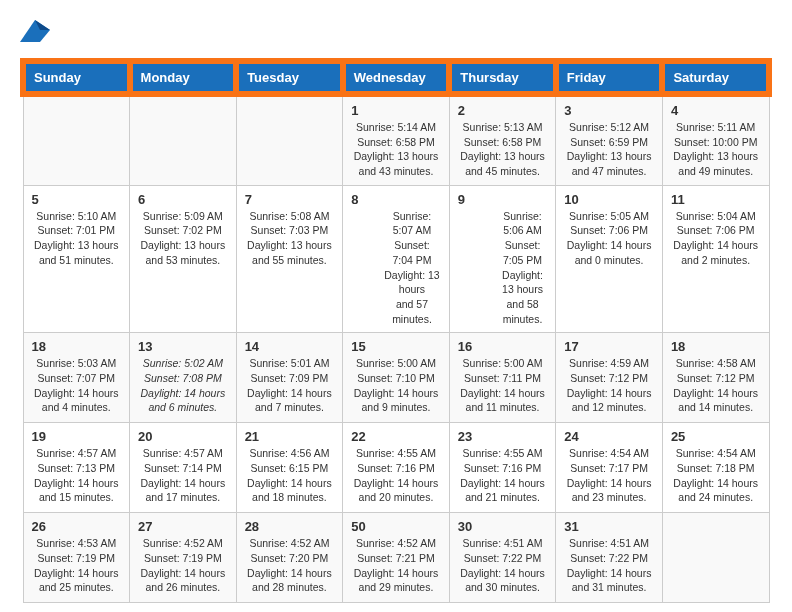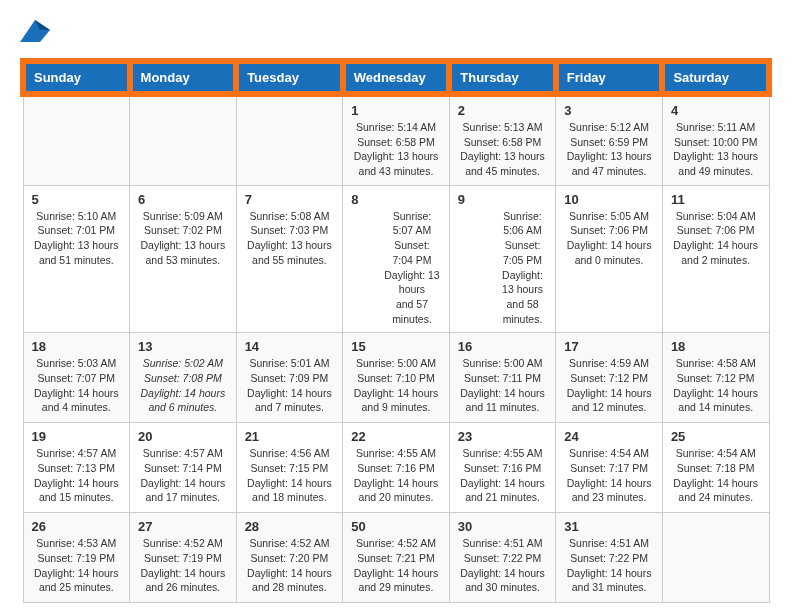--- a/index.html
+++ b/index.html
@@ -258,21 +258,21 @@
         <td>
           <span class="day-number">20</span>
           <div class="cell-info" style="white-space: pre-line;">Sunrise: 4:57 AM
 Sunset: 7:14 PM
 Daylight: 14 hours
 and 17 minutes.</div>
         </td>
         <td>
           <span class="day-number">21</span>
           <div class="cell-info" style="white-space: pre-line;">Sunrise: 4:56 AM
-Sunset: 7:15 PM
+Sunset: 6:15 PM
 Daylight: 14 hours
 and 18 minutes.</div>
         </td>
         <td>
           <span class="day-number">22</span>
           <div class="cell-info" style="white-space: pre-line;">Sunrise: 4:55 AM
 Sunset: 7:16 PM
 Daylight: 14 hours
 and 20 minutes.</div>
         </td>

